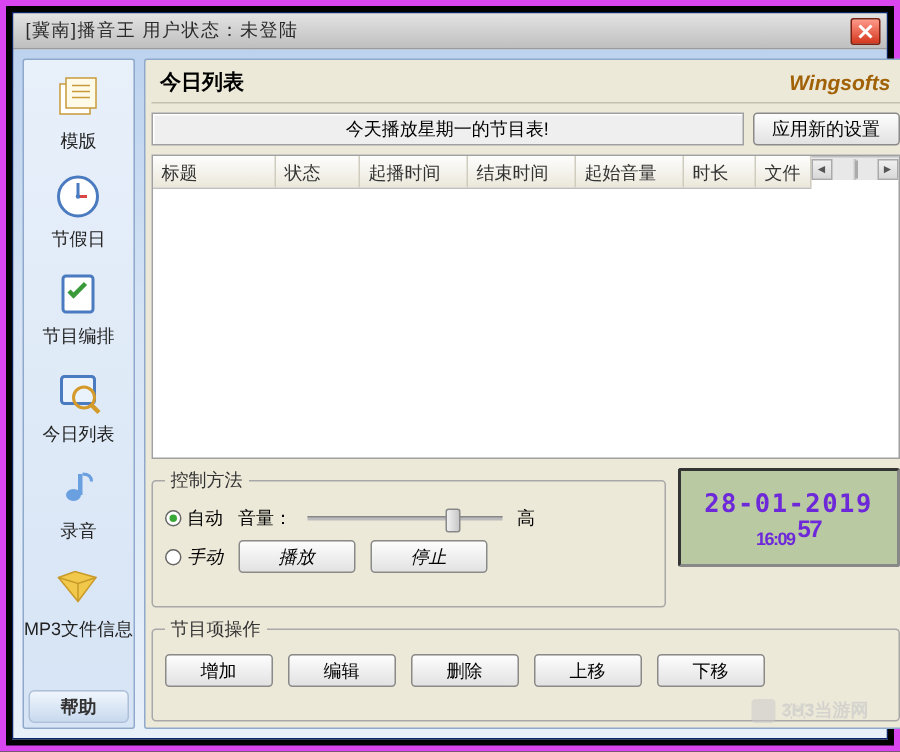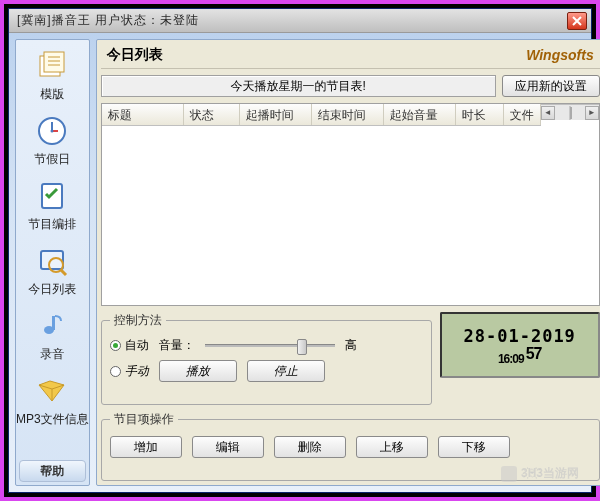--- a/index.html
+++ b/index.html
@@ -103,24 +103,24 @@
   .radio { display:flex; align-items:center; gap:4px; cursor:pointer;}
   .radio .dot { width:11px;height:11px;border-radius:50%;border:1px solid #666;background:#fff;display:flex;align-items:center;justify-content:center;}
   .radio.checked .dot::after { content:""; width:5px;height:5px;border-radius:50%;background:#38a838;}
   .vol-label { font-size:12px;}
   .slider {
     width: 130px; height: 16px; position: relative; display:flex; align-items:center;
   }
   .slider .track2 { height:3px; width:100%; background:#bbb; border-top:1px solid #888;}
   .slider .thumb2 { position:absolute; left: 92px; top:1px; width:10px;height:16px; background:linear-gradient(to right,#f0f0f0,#c8c8c8); border:1px solid #888; border-radius:2px;}
   .lcd {
-    width: 160px; height: 66px; 
+    width: 148px; height: 66px; 
     background: #b9c9a2; border: 2px inset #888; border-radius: 2px;
     font-family: "DS-Digital", "Courier New", monospace;
-    color: #000000;
+    color: #6d28d9;
     display:flex; flex-direction:column; align-items:center; justify-content:center;
     padding: 2px;
   }
   .lcd .date { font-size: 17px; letter-spacing: 1px; font-family: "Courier New", monospace; font-weight:bold;}
   .lcd .time { font-size: 34px; font-weight: bold; line-height: 1; font-family: "Courier New", monospace; letter-spacing: -1px; display:flex; align-items:flex-end;}
   .lcd .time .sec { font-size: 16px; margin-bottom: 3px; margin-left:2px;}
   .lcd .seg { font-family: monospace; }
   .ops fieldset { }
   .ops-row { display:flex; gap: 10px; padding-top:2px;}
   .ops-row .btn { width: 72px; padding:0; }

